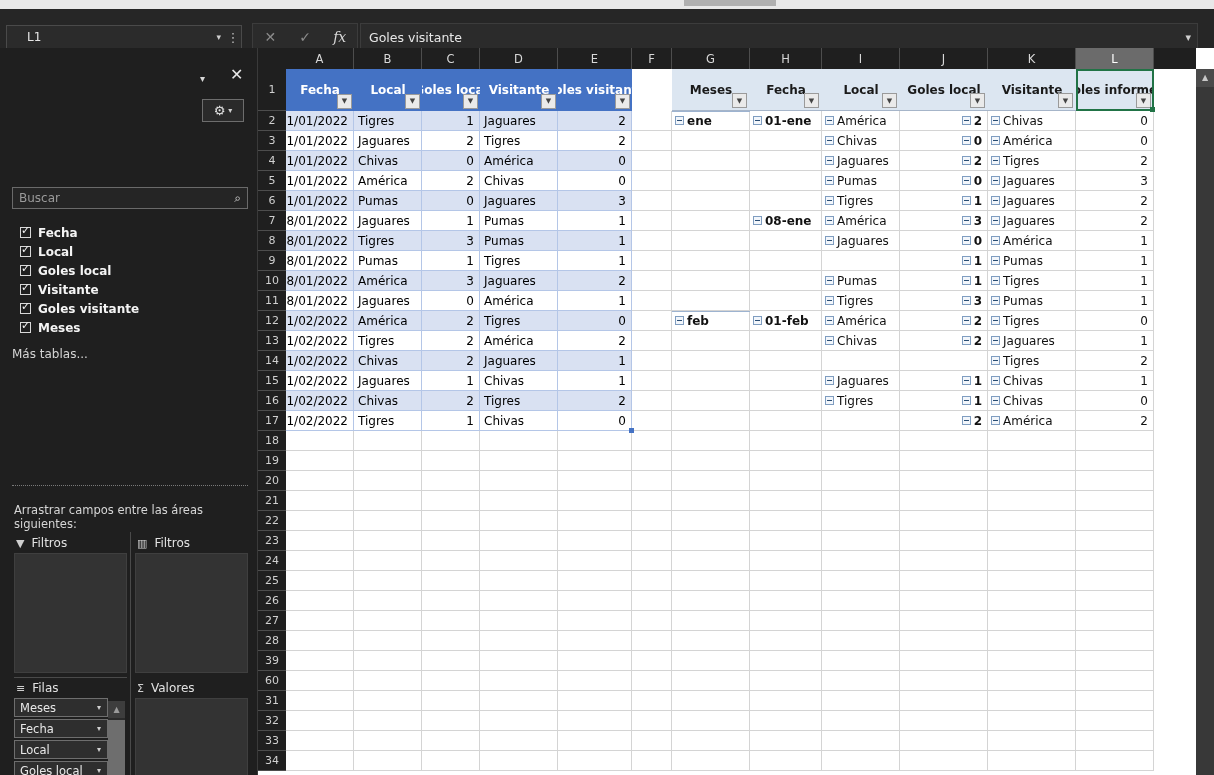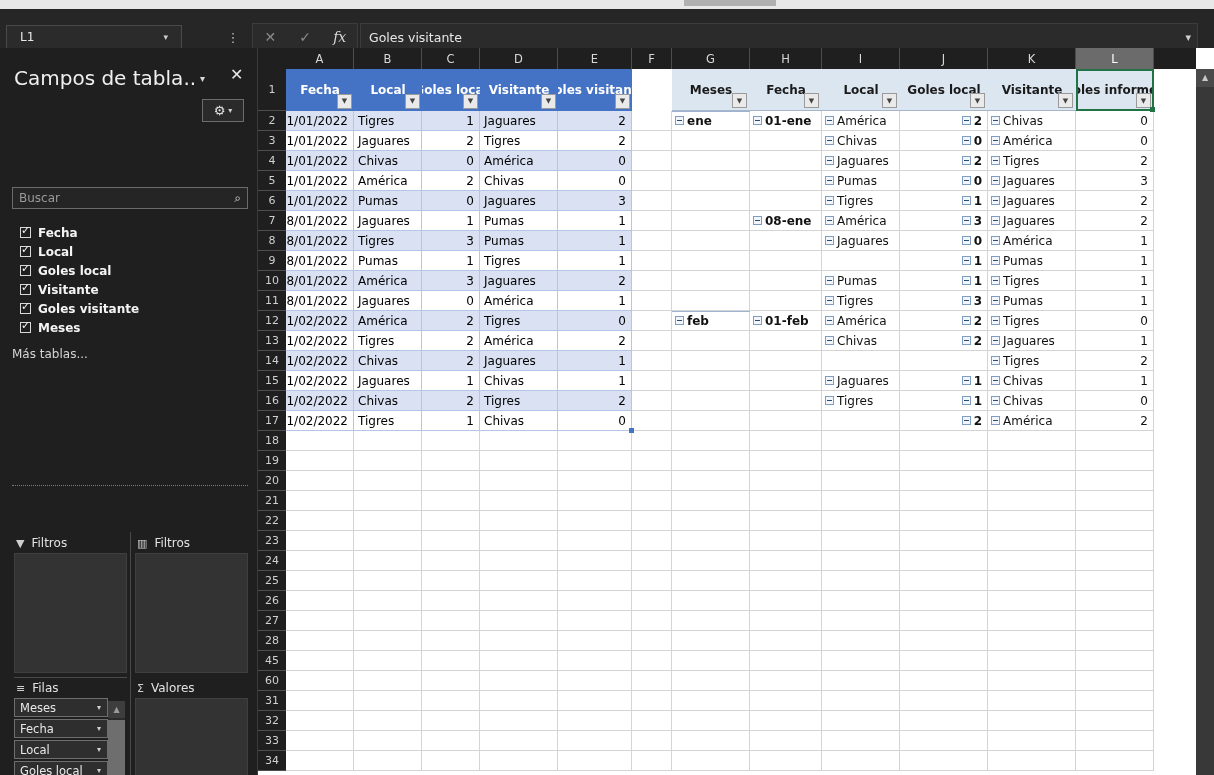--- a/index.html
+++ b/index.html
@@ -9,23 +9,23 @@
     font-family:"DejaVu Sans", sans-serif;
     font-size:12px;
   }
   
   #topstrip { position:absolute; left:0; top:0; width:1214px; height:9px; background:#e8e8e8; }
   #topstrip .nub { position:absolute; left:684px; top:0px; width:92px; height:6px; background:#b0b0b0; }
 
   
   #fbar { position:absolute; left:0; top:9px; width:1214px; height:39px; background:#262626; }
   #namebox {
-    position:absolute; left:6px; top:16px; width:176px; height:24px;
+    position:absolute; left:6px; top:16px; width:236px; height:24px;
     background:#2b2b2b; border:1px solid #4a4a4a; color:#e6e6e6;
-    display:flex; align-items:center; padding:0 13px; font-size:12px;
+    display:flex; align-items:center; padding:0 20px; font-size:12px;
   }
   #namebox .nb-text { flex:1; }
   #namebox .caret { color:#cfcfcf; font-size:9px; }
   #kebab { position:absolute; left:224px; top:17px; width:18px; height:22px; color:#b9b9b9;
            display:flex; align-items:center; justify-content:center; font-size:13px; letter-spacing:0; }
   #fbtns { position:absolute; left:252px; top:14px; width:106px; height:28px;
            background:#2b2b2b; border:1px solid #3c3c3c; display:flex; align-items:center; }
   #fbtns div { flex:1; text-align:center; color:#8b8b8b; font-size:14px; }
   #fbtns .fx { color:#d8d8d8; font-style:italic; font-family:"DejaVu Serif", serif; font-size:14px; }
   #fbox { position:absolute; left:360px; top:14px; width:838px; height:28px;
@@ -153,21 +153,20 @@
     <div>✓</div>
     <div class="fx">fx</div>
   </div>
   <div id="fbox">
     <span>Goles visitante</span>
     <span class="fchev">▾</span>
   </div>
 </div>
 
 <div id="pane">
-  <div id="pane-title">Campos de tabla..</div>
   <div id="pane-caret">▾</div>
   <div id="pane-close">✕</div>
   <div id="gearbtn">
     <span class="g">⚙</span>
     <span class="c">▾</span>
   </div>
   <div id="search">
     <span class="ph">Buscar</span>
     <span class="mag">⌕</span>
   </div>
@@ -192,20 +191,21 @@
         <span class="cbx"></span>
         <span class="flabel">Goles visitante</span>
       </div>
       <div class="fitem">
         <span class="cbx"></span>
         <span class="flabel">Meses</span>
       </div>
     </div>
   <div id="mastablas">Más tablas...</div>
   <div id="divider"></div>
+  <div id="dragtext">Arrastrar campos entre las áreas siguientes:</div>
 
   <div class="vsep"></div>
   <div class="hsep"></div>
 
   <div class="areahdr" id="ah-filtros">
     <span class="areaicon">▼</span>
     <span>Filtros</span>
   </div>
   <div class="areabox" id="ab-filtros"></div>
 
@@ -290,21 +290,21 @@
       <div class="rh" style="height: 20px;">19</div>
       <div class="rh" style="height: 20px;">20</div>
       <div class="rh" style="height: 20px;">21</div>
       <div class="rh" style="height: 20px;">22</div>
       <div class="rh" style="height: 20px;">23</div>
       <div class="rh" style="height: 20px;">24</div>
       <div class="rh" style="height: 20px;">25</div>
       <div class="rh" style="height: 20px;">26</div>
       <div class="rh" style="height: 20px;">27</div>
       <div class="rh" style="height: 20px;">28</div>
-      <div class="rh" style="height: 20px;">45</div>
+      <div class="rh" style="height: 20px;">39</div>
       <div class="rh" style="height: 20px;">60</div>
       <div class="rh" style="height: 20px;">31</div>
       <div class="rh" style="height: 20px;">32</div>
       <div class="rh" style="height: 20px;">33</div>
       <div class="rh" style="height: 20px;">34</div>
     </div>
   <div id="cells">
       <div class="row" style="height: 42px;">
         <div class="cell t1hdr" style="width: 68px; height: 42px;">
           <span class="lbl">Fecha</span>

